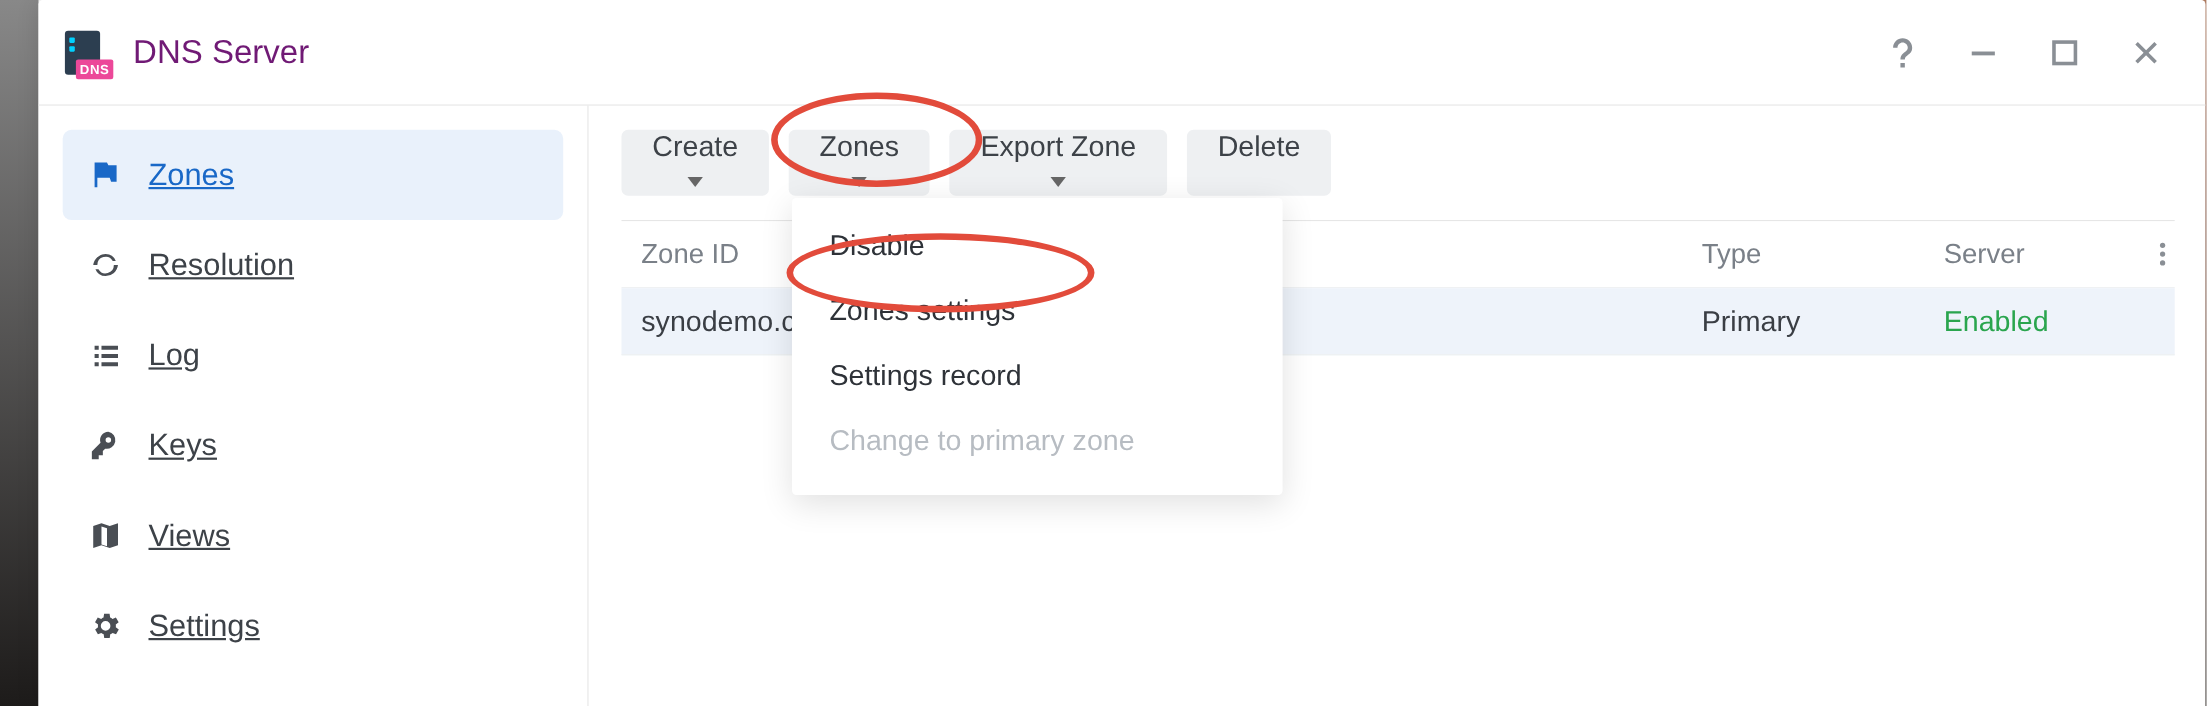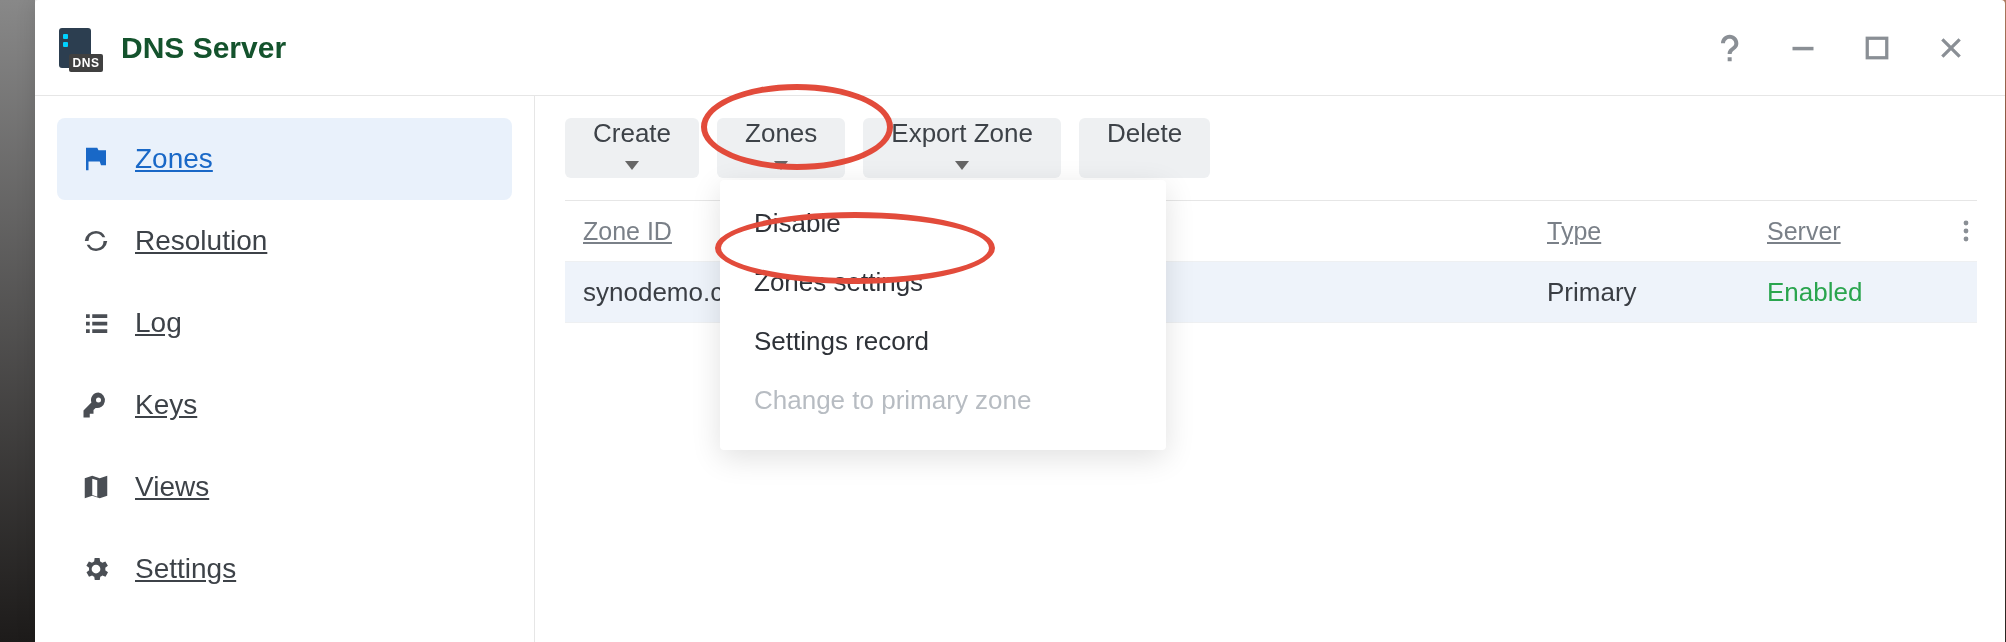--- a/index.html
+++ b/index.html
@@ -47,22 +47,22 @@
     flex: 0 0 auto;
     padding: 0 20px 0 20px;
   }
   .app-icon {
     width: 48px; height: 40px; margin-right: 18px;
     position: relative;
   }
   .app-icon .server-body { position:absolute; left:4px; top:0; width:32px; height:40px; background:#2c3e50; border-radius:3px; }
   .app-icon .led1 { position:absolute; left:8px; top:6px; width:5px; height:5px; background:#00d1ff; border-radius:1px; }
   .app-icon .led2 { position:absolute; left:8px; top:14px; width:5px; height:5px; background:#00d1ff; border-radius:1px; }
-  .app-icon .dns-badge { position:absolute; left:14px; top:26px; width:34px; height:18px; background:#404040; color:#fff; font-size:12px; font-weight:bold; line-height:18px; text-align:center; border-radius:2px; letter-spacing:.5px; }
-  .app-title { font-size: 30px; font-weight: 700; color:#14532d; }
+  .app-icon .dns-badge { position:absolute; left:14px; top:26px; width:34px; height:18px; background:#ec4899; color:#fff; font-size:12px; font-weight:bold; line-height:18px; text-align:center; border-radius:2px; letter-spacing:.5px; }
+  .app-title { font-size: 30px; font-weight: 400; color:#701a75; }
   .titlebar-spacer { flex:1; }
   .titlebar-controls { display:flex; align-items:center; gap:38px; padding-right: 16px; }
   .tbc { width:36px; height:36px; display:flex; align-items:center; justify-content:center; cursor:pointer; }
   .tbc svg { display:block; }
 
   
   .main {
     flex:1; display:flex; min-height:0;
   }
 
@@ -131,21 +131,21 @@
 
   
   .table-wrap { margin-top: 22px; border-top:1px solid #e6e6e6; }
   .col-zoneid { flex:0 0 498px; }
   .col-domain { flex:0 0 466px; }
   .col-type { flex:0 0 220px; }
   .col-status { flex:1; }
   .col-menu { flex:0 0 40px; display:flex; justify-content:center; }
 
   .thead, .trow { display:flex; align-items:center; height:60px; border-bottom:1px solid #eef0f2; }
-  .thead { color:#7a8088; font-size:25px;text-decoration:underline; }
+  .thead { color:#7a8088; font-size:25px; }
   .trow { background:#eef3fa; font-size:26px; }
   .trow .status-enabled { color:#2aa54e; }
   .th, .td { padding-left:18px; box-sizing:border-box; white-space:nowrap; overflow:hidden; text-overflow:ellipsis; }
   .dots { cursor:pointer; }
 
   
   .dropdown {
     position:absolute;
     top:84px;
     left:185px;

